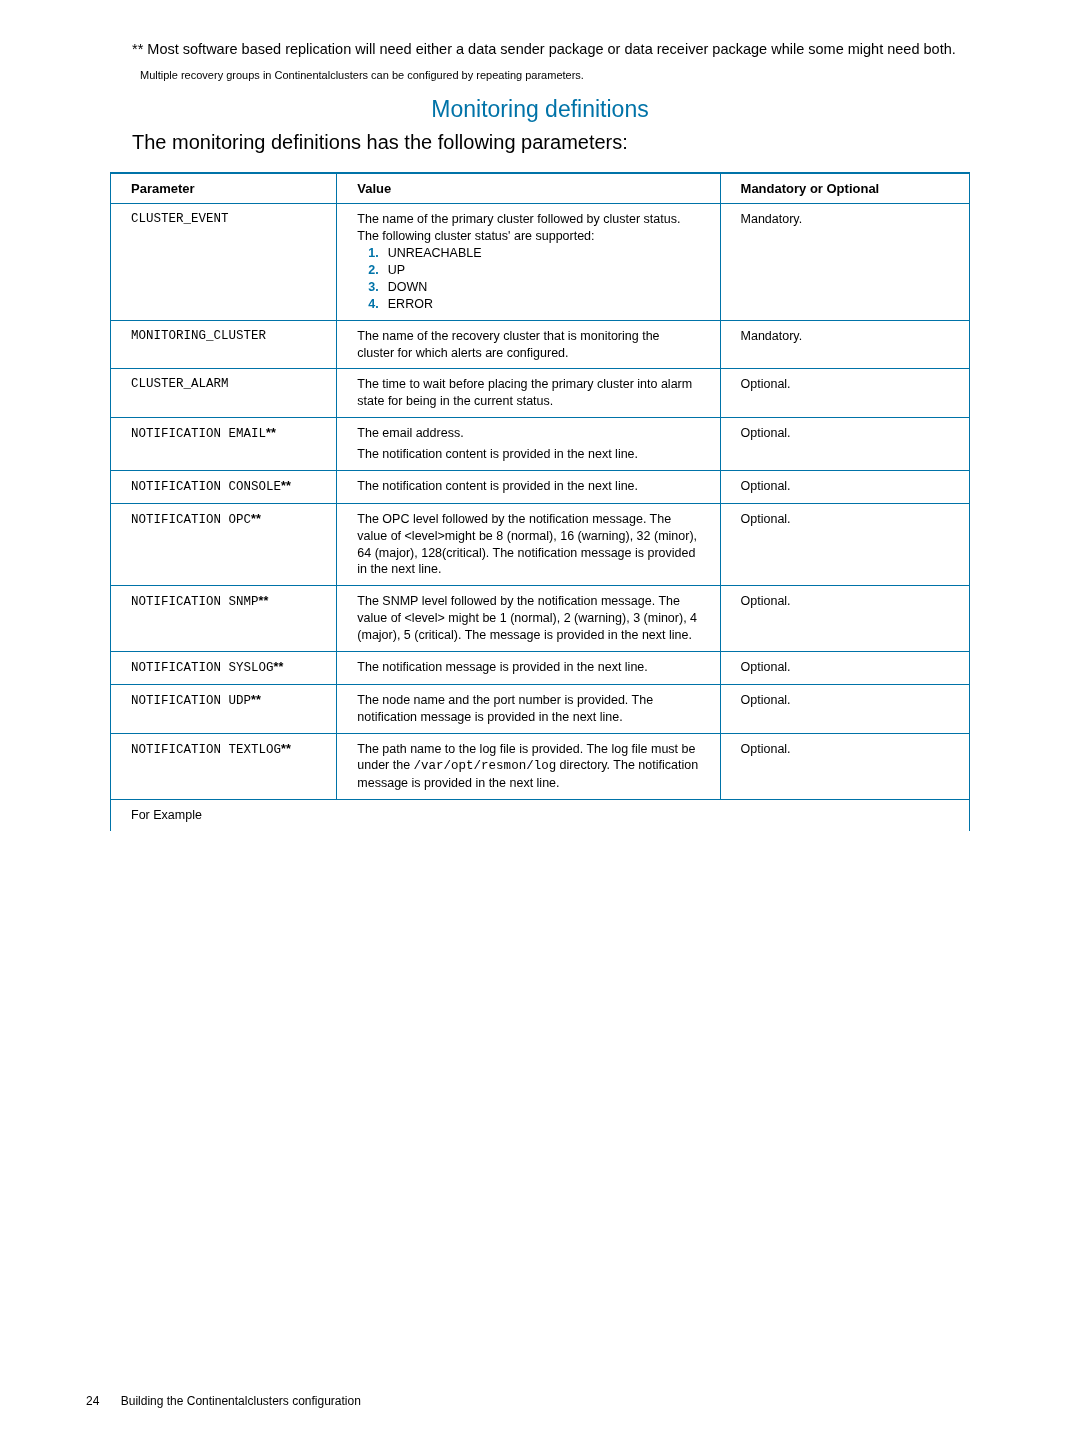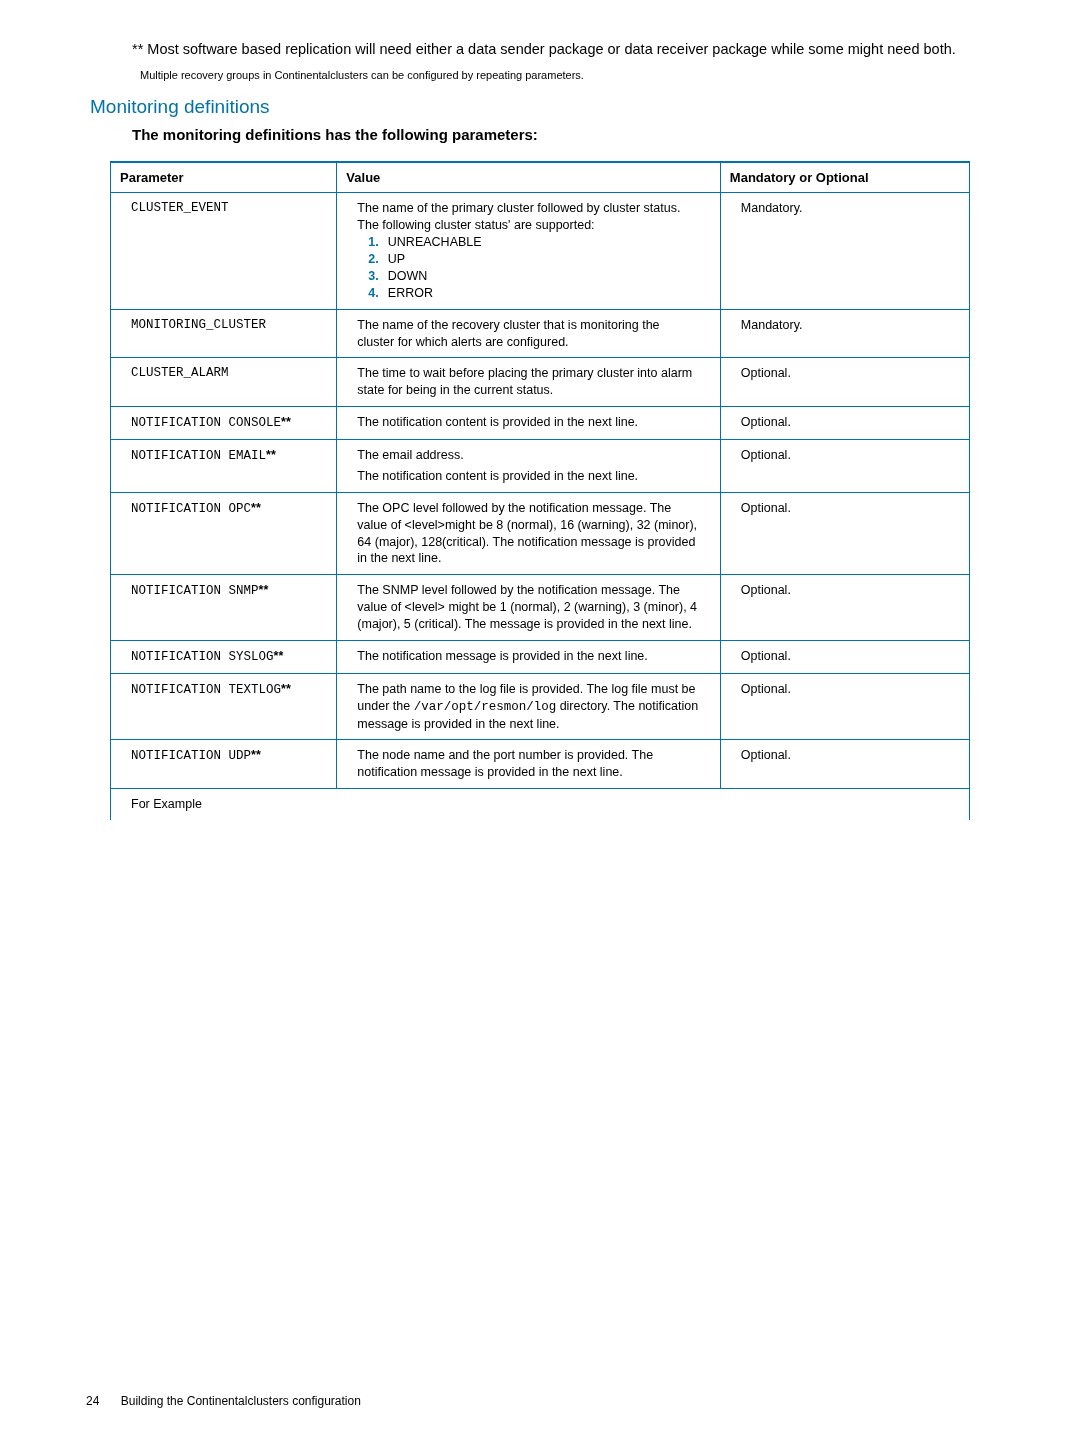--- a/index.html
+++ b/index.html
@@ -19,44 +19,44 @@
       margin-left: 42px;
     }
     .intro-p2 {
       font-size: 11px;
       line-height: 1.35;
       margin-bottom: 14px;
       margin-left: 50px;
     }
     h2.section-heading {
       color: #0073a8;
-      font-size: 19px;
+      font-size: 23px;
       font-weight: 400;
       margin-bottom: 8px;
       margin-left: 0;
+      text-align: center;
     }
     .section-sub {
-      font-size: 15px;
+      font-size: 20px;
       margin-bottom: 18px;
       margin-left: 42px;
-      font-weight: bold;
     }
     table.params {
       border-collapse: collapse;
       width: 860px;
       margin-left: 20px;
     }
     table.params th {
       text-align: left;
       font-weight: bold;
       border-top: 2px solid #0073a8;
       border-left: 1px solid #0073a8;
       border-right: 1px solid #0073a8;
       border-bottom: 1px solid #0073a8;
-      padding: 7px 9px;
+      padding: 7px 20px;
       font-size: 13px;
       vertical-align: top;
     }
     table.params td {
       border: 1px solid #0073a8;
       padding: 7px 20px;
       font-size: 12.5px;
       vertical-align: top;
       line-height: 1.35;
     }
@@ -124,55 +124,55 @@
         <td class="param-col">MONITORING_CLUSTER</td>
         <td class="value-col">The name of the recovery cluster that is monitoring the cluster for which alerts are configured.</td>
         <td class="mandatory-col">Mandatory.</td>
       </tr>
       <tr>
         <td class="param-col">CLUSTER_ALARM</td>
         <td class="value-col">The time to wait before placing the primary cluster into alarm state for being in the current status.</td>
         <td class="mandatory-col">Optional.</td>
       </tr>
       <tr>
-        <td class="param-col">NOTIFICATION CONSOLE<span class="ast">**</span></td>
-        <td class="value-col">The notification content is provided in the next line.</td>
-        <td class="mandatory-col">Optional.</td>
-      </tr>
-      <tr>
         <td class="param-col">NOTIFICATION EMAIL<span class="ast">**</span></td>
         <td class="value-col">
           <div>The email address.</div>
           <div style="margin-top:4px">The notification content is provided in the next line.</div>
         </td>
+        <td class="mandatory-col">Optional.</td>
+      </tr>
+      <tr>
+        <td class="param-col">NOTIFICATION CONSOLE<span class="ast">**</span></td>
+        <td class="value-col">The notification content is provided in the next line.</td>
         <td class="mandatory-col">Optional.</td>
       </tr>
       <tr>
         <td class="param-col">NOTIFICATION OPC<span class="ast">**</span></td>
         <td class="value-col">The OPC level followed by the notification message. The value of &lt;level&gt;might be 8 (normal), 16 (warning), 32 (minor), 64 (major), 128(critical). The notification message is provided in the next line.</td>
         <td class="mandatory-col">Optional.</td>
       </tr>
       <tr>
         <td class="param-col">NOTIFICATION SNMP<span class="ast">**</span></td>
         <td class="value-col">The SNMP level followed by the notification message. The value of &lt;level&gt; might be 1 (normal), 2 (warning), 3 (minor), 4 (major), 5 (critical). The message is provided in the next line.</td>
         <td class="mandatory-col">Optional.</td>
       </tr>
       <tr>
         <td class="param-col">NOTIFICATION SYSLOG<span class="ast">**</span></td>
         <td class="value-col">The notification message is provided in the next line.</td>
         <td class="mandatory-col">Optional.</td>
       </tr>
       <tr>
-        <td class="param-col">NOTIFICATION TEXTLOG<span class="ast">**</span></td>
-        <td class="value-col">The path name to the log file is provided. The log file must be under the <span class="mono-inline">/var/opt/resmon/log</span> directory. The notification message is provided in the next line.</td>
+        <td class="param-col">NOTIFICATION UDP<span class="ast">**</span></td>
+        <td class="value-col">The node name and the port number is provided. The notification message is provided in the next line.</td>
         <td class="mandatory-col">Optional.</td>
       </tr>
       <tr>
-        <td class="param-col">NOTIFICATION UDP<span class="ast">**</span></td>
-        <td class="value-col">The node name and the port number is provided. The notification message is provided in the next line.</td>
+        <td class="param-col">NOTIFICATION TEXTLOG<span class="ast">**</span></td>
+        <td class="value-col">The path name to the log file is provided. The log file must be under the <span class="mono-inline">/var/opt/resmon/log</span> directory. The notification message is provided in the next line.</td>
         <td class="mandatory-col">Optional.</td>
       </tr>
       <tr>
         <td colspan="3" style="border-bottom: none;">For Example</td>
       </tr>
     </tbody>
 </table>
 
 <div class="footer">
   <span class="pagenum">24</span>

